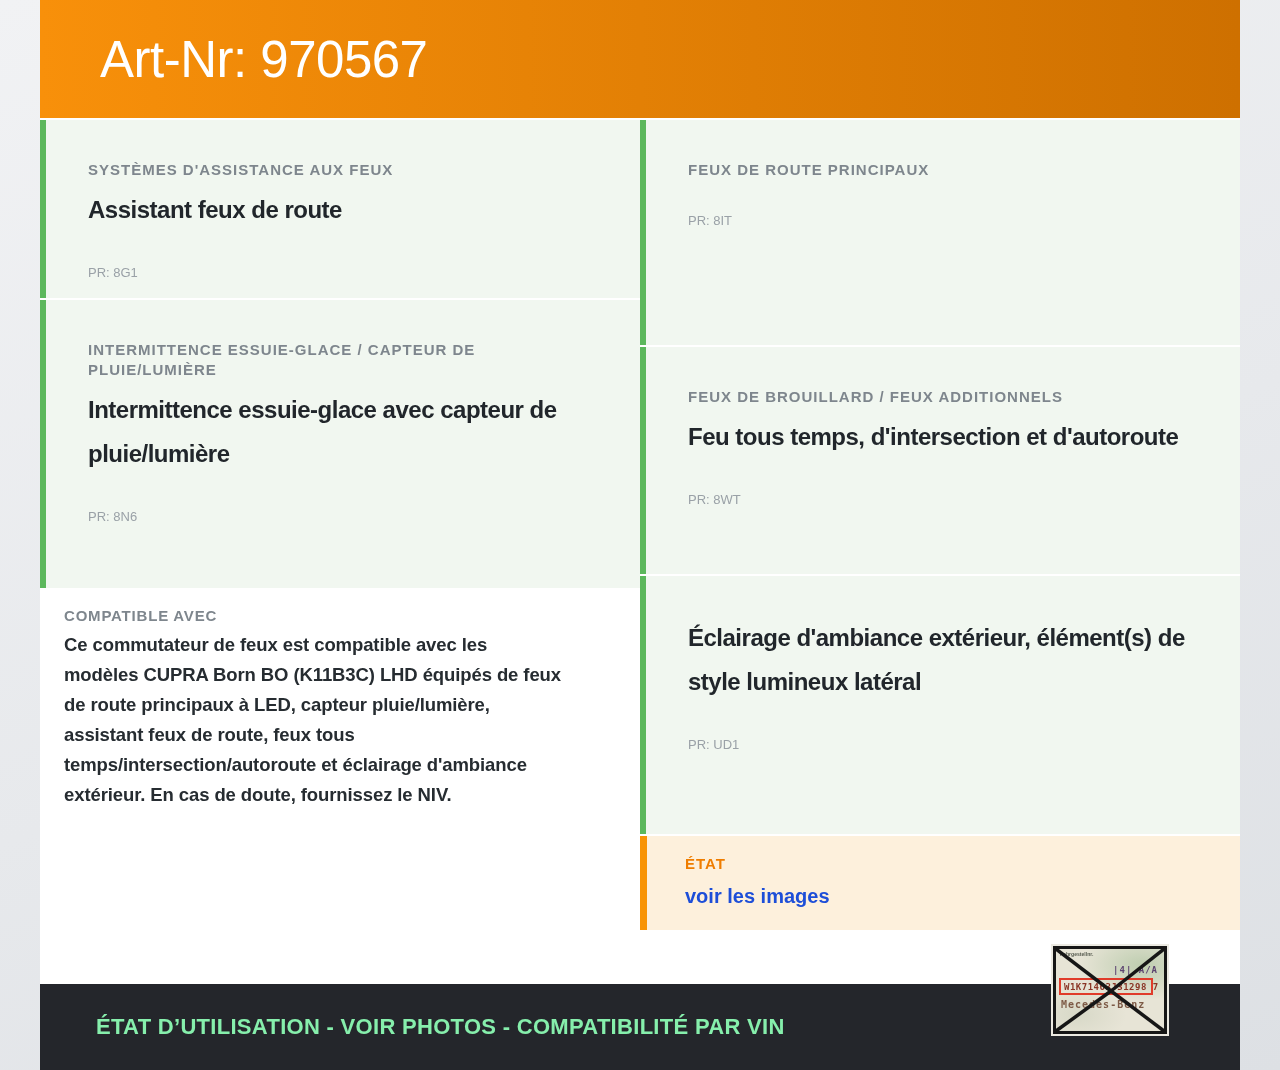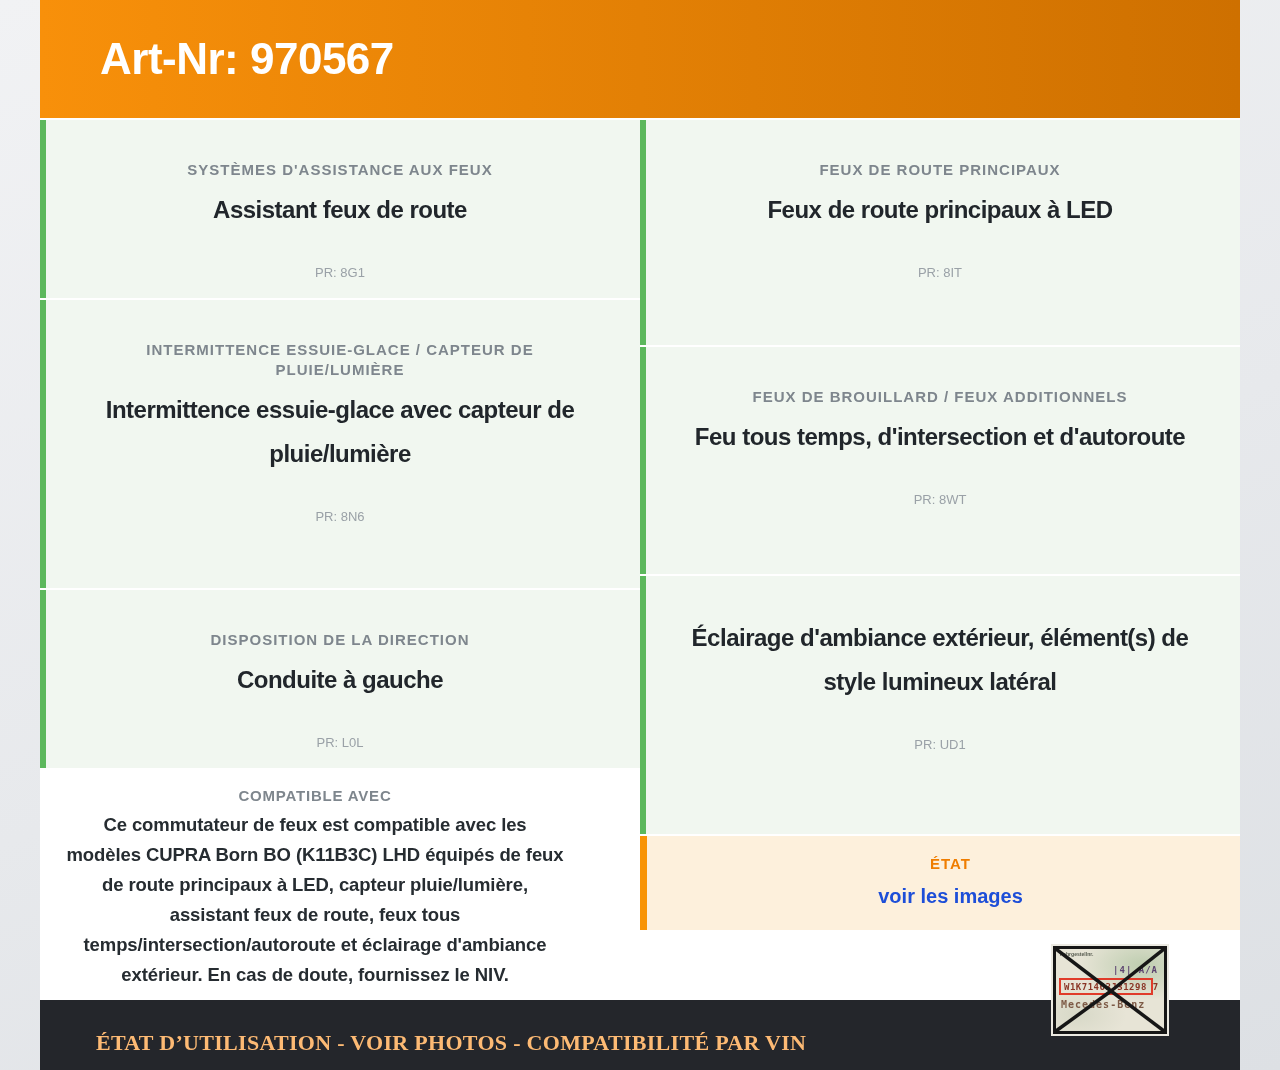--- a/index.html
+++ b/index.html
@@ -21,24 +21,24 @@
     position:relative;margin-left:40px;width:1200px;height:1070px;
     background:#ffffff;display:flex;flex-direction:column;
   }
   
   .header{
     height:118px;flex:0 0 auto;display:flex;align-items:center;
     background:linear-gradient(90deg,var(--orange-a) 0%,var(--orange-b) 100%);
     padding-left:60px;
   }
   .header h1{
-    color:#ffffff;font-size:44px;font-weight:700;letter-spacing:-0.5px;
+    color:#ffffff;font-size:51px;font-weight:400;letter-spacing:-0.5px;
   }
   
-  .columns{flex:1 1 auto;display:flex;margin-top:2px;text-align:center;}
+  .columns{flex:1 1 auto;display:flex;margin-top:2px;}
   .col{width:600px;display:flex;flex-direction:column;}
   .card{padding:40px 48px 0 42px;overflow:hidden;}
   .card.green{
     background:var(--card-bg);border-left:6px solid var(--green);
     margin-bottom:2px;
   }
   .col-left .card:nth-child(1){height:178px;}
   .col-left .card:nth-child(2){height:288px;}
   .col-left .card:nth-child(3){height:178px;}
   .col-right .card:nth-child(1){height:225px;}
@@ -71,21 +71,21 @@
     padding:18px 24px 0 38px;margin-bottom:2px;overflow:hidden;
   }
   .card-etat .label{color:var(--etat-label);margin-bottom:11px;}
   .card-etat .etat-text{color:#1d4ed8;font-size:20px;font-weight:600;}
   
   .footer{
     flex:0 0 auto;height:86px;background:var(--footer-bg);
     display:flex;align-items:center;padding-left:56px;
   }
   .footer .footer-text{
-    color:#fdba74;font-size:22px;font-weight:700;letter-spacing:0.3px;font-family:Liberation Serif, serif;
+    color:#86efac;font-size:22px;font-weight:700;letter-spacing:0.3px;
   }
   
   .stamp{
     position:absolute;left:1053px;top:946px;width:114px;height:88px;
     background:
       radial-gradient(90px 50px at 80% 20%, rgba(168,193,155,0.65), rgba(168,193,155,0) 70%),
       radial-gradient(70px 40px at 20% 80%, rgba(200,205,185,0.5), rgba(200,205,185,0) 70%),
       #e7e4d6;
     border:3px solid #161616;
     box-shadow:0 0 0 2px #eceae2;
@@ -131,35 +131,29 @@
         <section class="card green">
           <div class="label">SYSTÈMES D'ASSISTANCE AUX FEUX</div>
           <h2 class="title">Assistant feux de route</h2>
           <div class="pr">PR: 8G1</div>
         </section>
         <section class="card green">
           <div class="label">INTERMITTENCE ESSUIE-GLACE / CAPTEUR DE PLUIE/LUMIÈRE</div>
           <h2 class="title">Intermittence essuie-glace avec capteur de pluie/lumière</h2>
           <div class="pr">PR: 8N6</div>
         </section>
-        <section class="card green">
-          <div class="label">DISPOSITION DE LA DIRECTION</div>
-          <h2 class="title">Conduite à gauche</h2>
-          <div class="pr">PR: L0L</div>
-        </section>
         <section class="card-compatible">
           <div class="label">COMPATIBLE AVEC</div>
           <p class="body">Ce commutateur de feux est compatible avec les modèles CUPRA Born BO (K11B3C) LHD équipés de feux de route principaux à LED, capteur pluie/lumière, assistant feux de route, feux tous temps/intersection/autoroute et éclairage d'ambiance extérieur. En cas de doute, fournissez le NIV.</p>
         </section>
       </div>
 
       <div class="col col-right">
         <section class="card green">
           <div class="label">FEUX DE ROUTE PRINCIPAUX</div>
-          <h2 class="title">Feux de route principaux à LED</h2>
           <div class="pr">PR: 8IT</div>
         </section>
         <section class="card green">
           <div class="label">FEUX DE BROUILLARD / FEUX ADDITIONNELS</div>
           <h2 class="title">Feu tous temps, d'intersection et d'autoroute</h2>
           <div class="pr">PR: 8WT</div>
         </section>
         <section class="card green">
           <h2 class="title">Éclairage d'ambiance extérieur, élément(s) de style lumineux latéral</h2>
           <div class="pr">PR: UD1</div>

